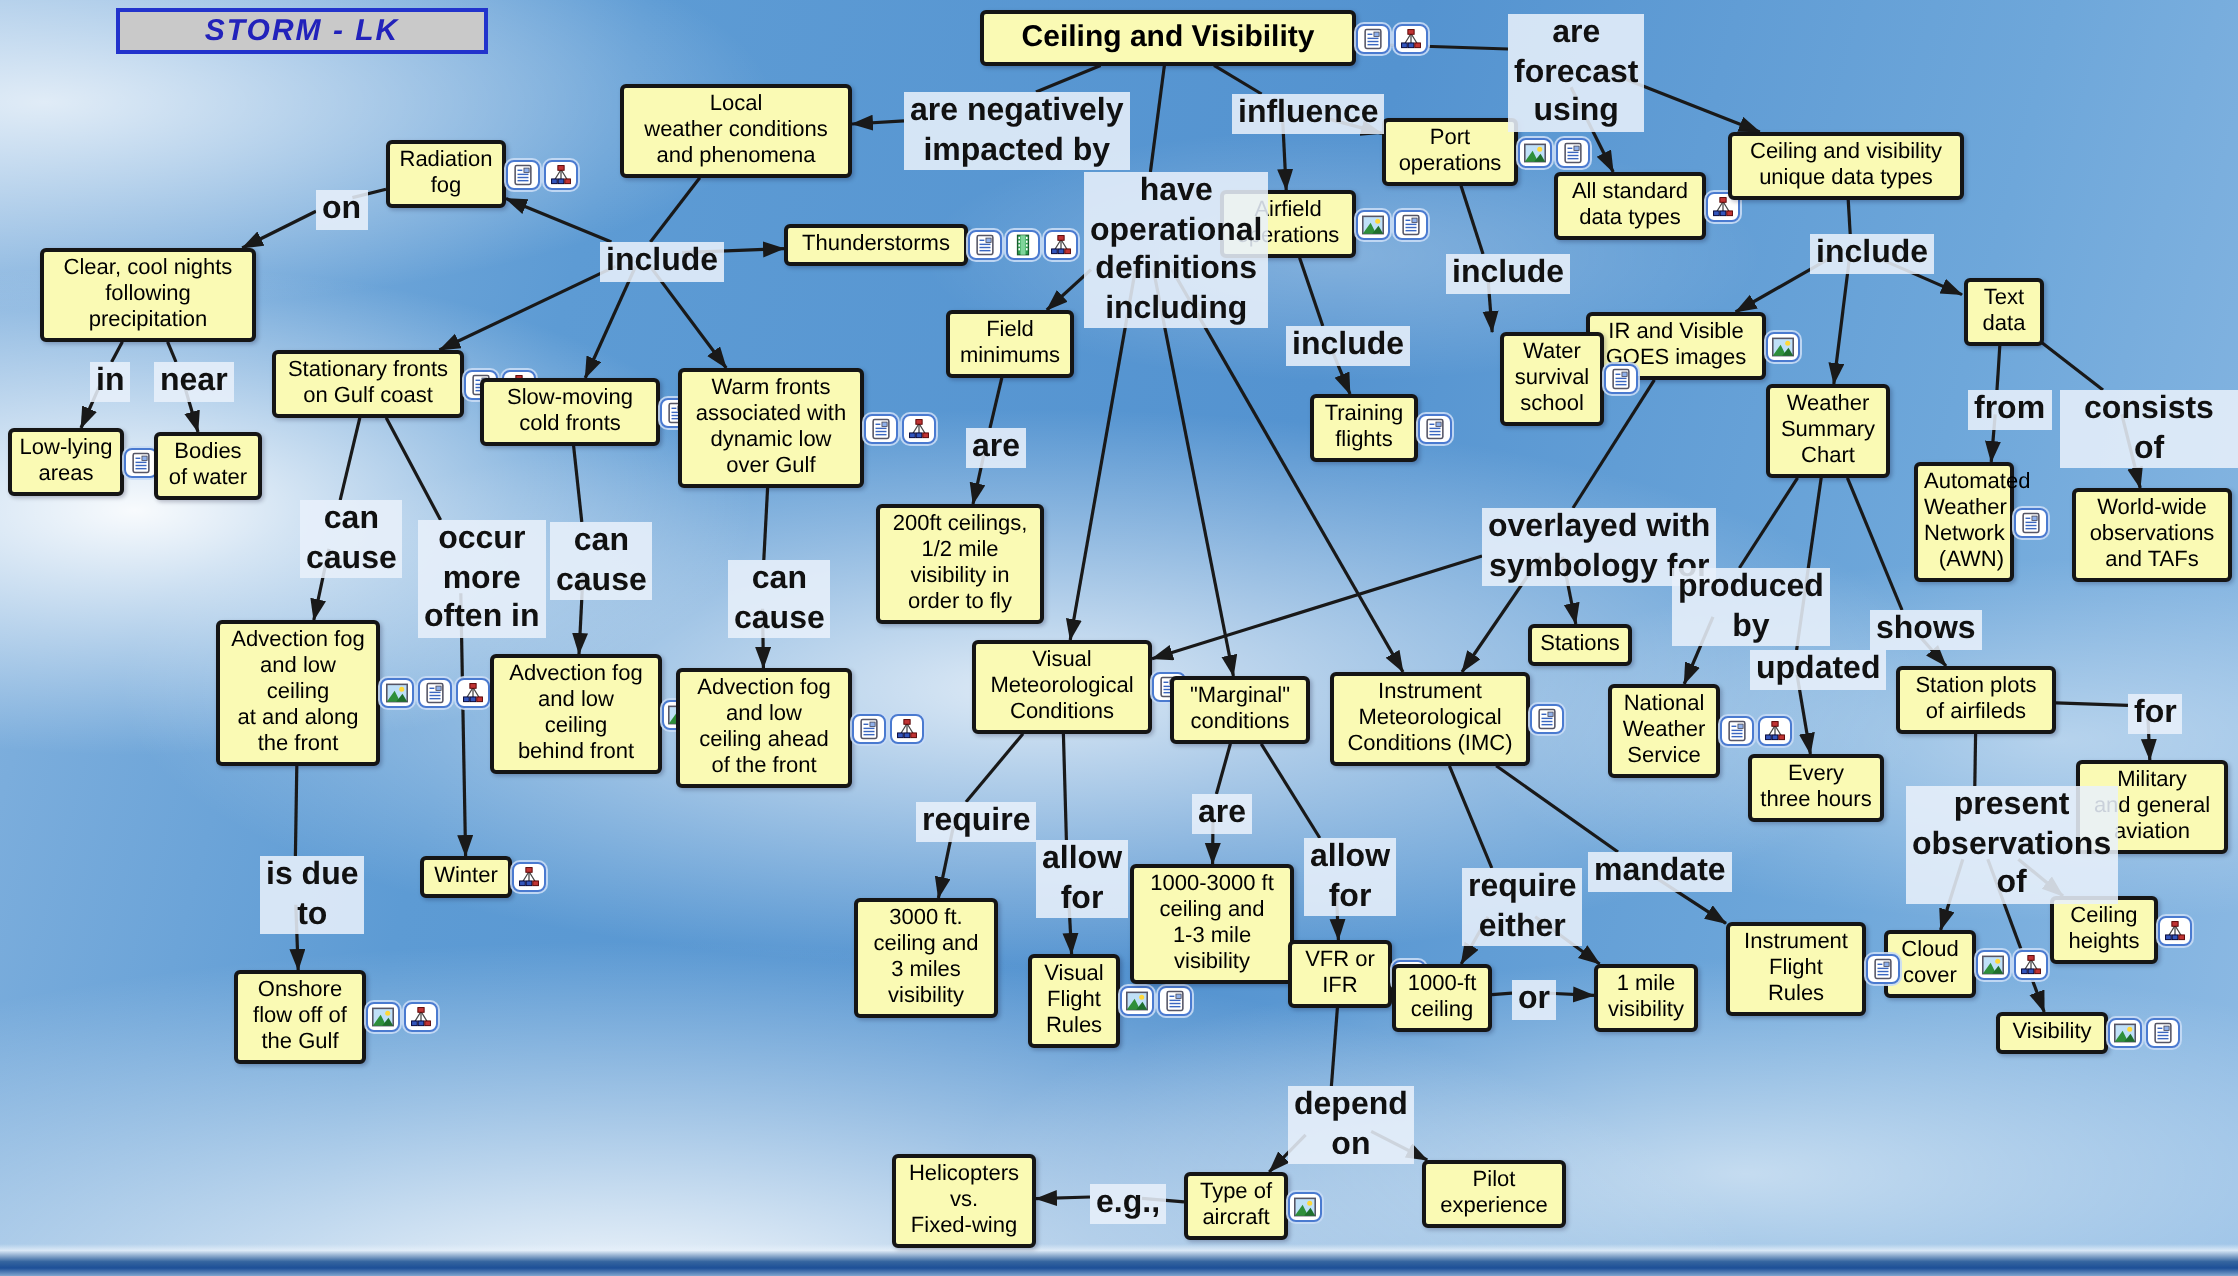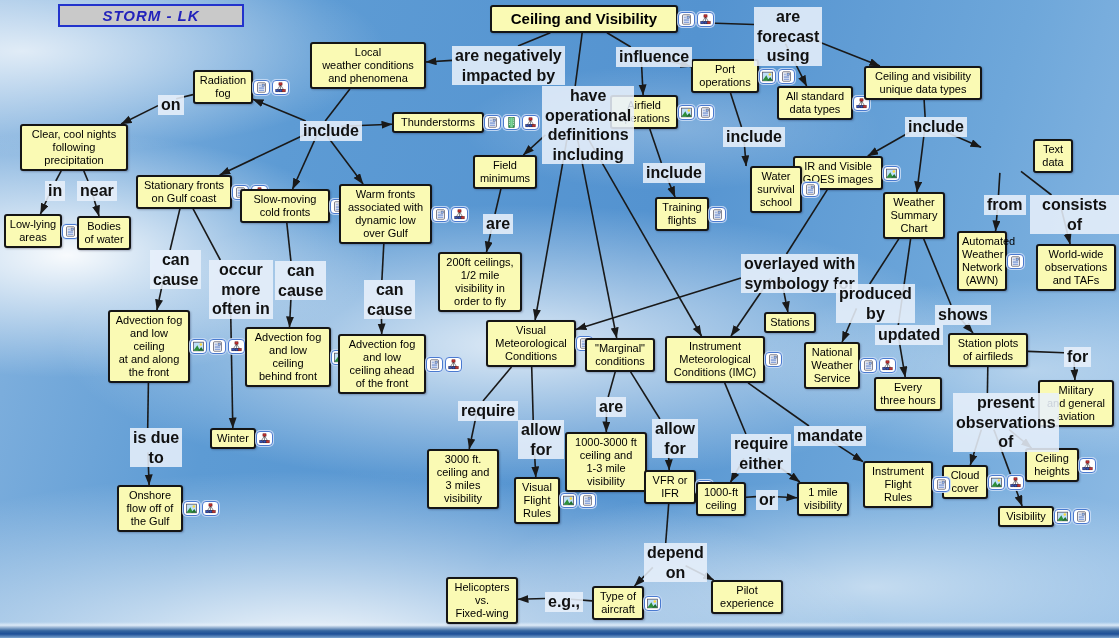--- a/index.html
+++ b/index.html
@@ -626,26 +626,26 @@
             <polygon points="7.5,12.5 11.5,7.5 14.5,12.5" fill="#1f6f2d"></polygon>
           </svg>
         </span>
       </div>
     </div>
     <div class="concept-wrap" style="left: 883px; top: 192px;">
       <div class="concept-box" style="width: 62px;">Weather
 Summary
 Chart</div>
     </div>
-    <div class="concept-wrap" style="left: 1033px; top: 139px; justify-content: flex-end;">
+    <div class="concept-wrap" style="left: 982px; top: 139px; justify-content: flex-end;">
       <div class="concept-box" style="width: 40px;">Text
 data</div>
     </div>
     <div class="concept-wrap" style="left: 957px; top: 231px;">
-      <div class="concept-box" style="width: 50px;">Automated
+      <div class="concept-box" style="width: 50px; text-align: right;">Automated
 Weather
 Network
 (AWN)</div>
       <div class="icon-row">
         <span class="icon-btn">
           <svg viewBox="0 0 16 14">
             <rect x="3" y="1" width="10" height="12" rx="1" fill="#fff" stroke="#556" stroke-width="1"></rect>
             <rect x="8.6" y="2.6" width="3.3" height="2.8" fill="#8fb0ea" stroke="#445" stroke-width="0.5"></rect>
             <line x1="4.5" y1="4" x2="7.6" y2="4" stroke="#3a66c0" stroke-width="0.9"></line>
             <line x1="4.5" y1="6.6" x2="11.5" y2="6.6" stroke="#3a66c0" stroke-width="0.9"></line>

